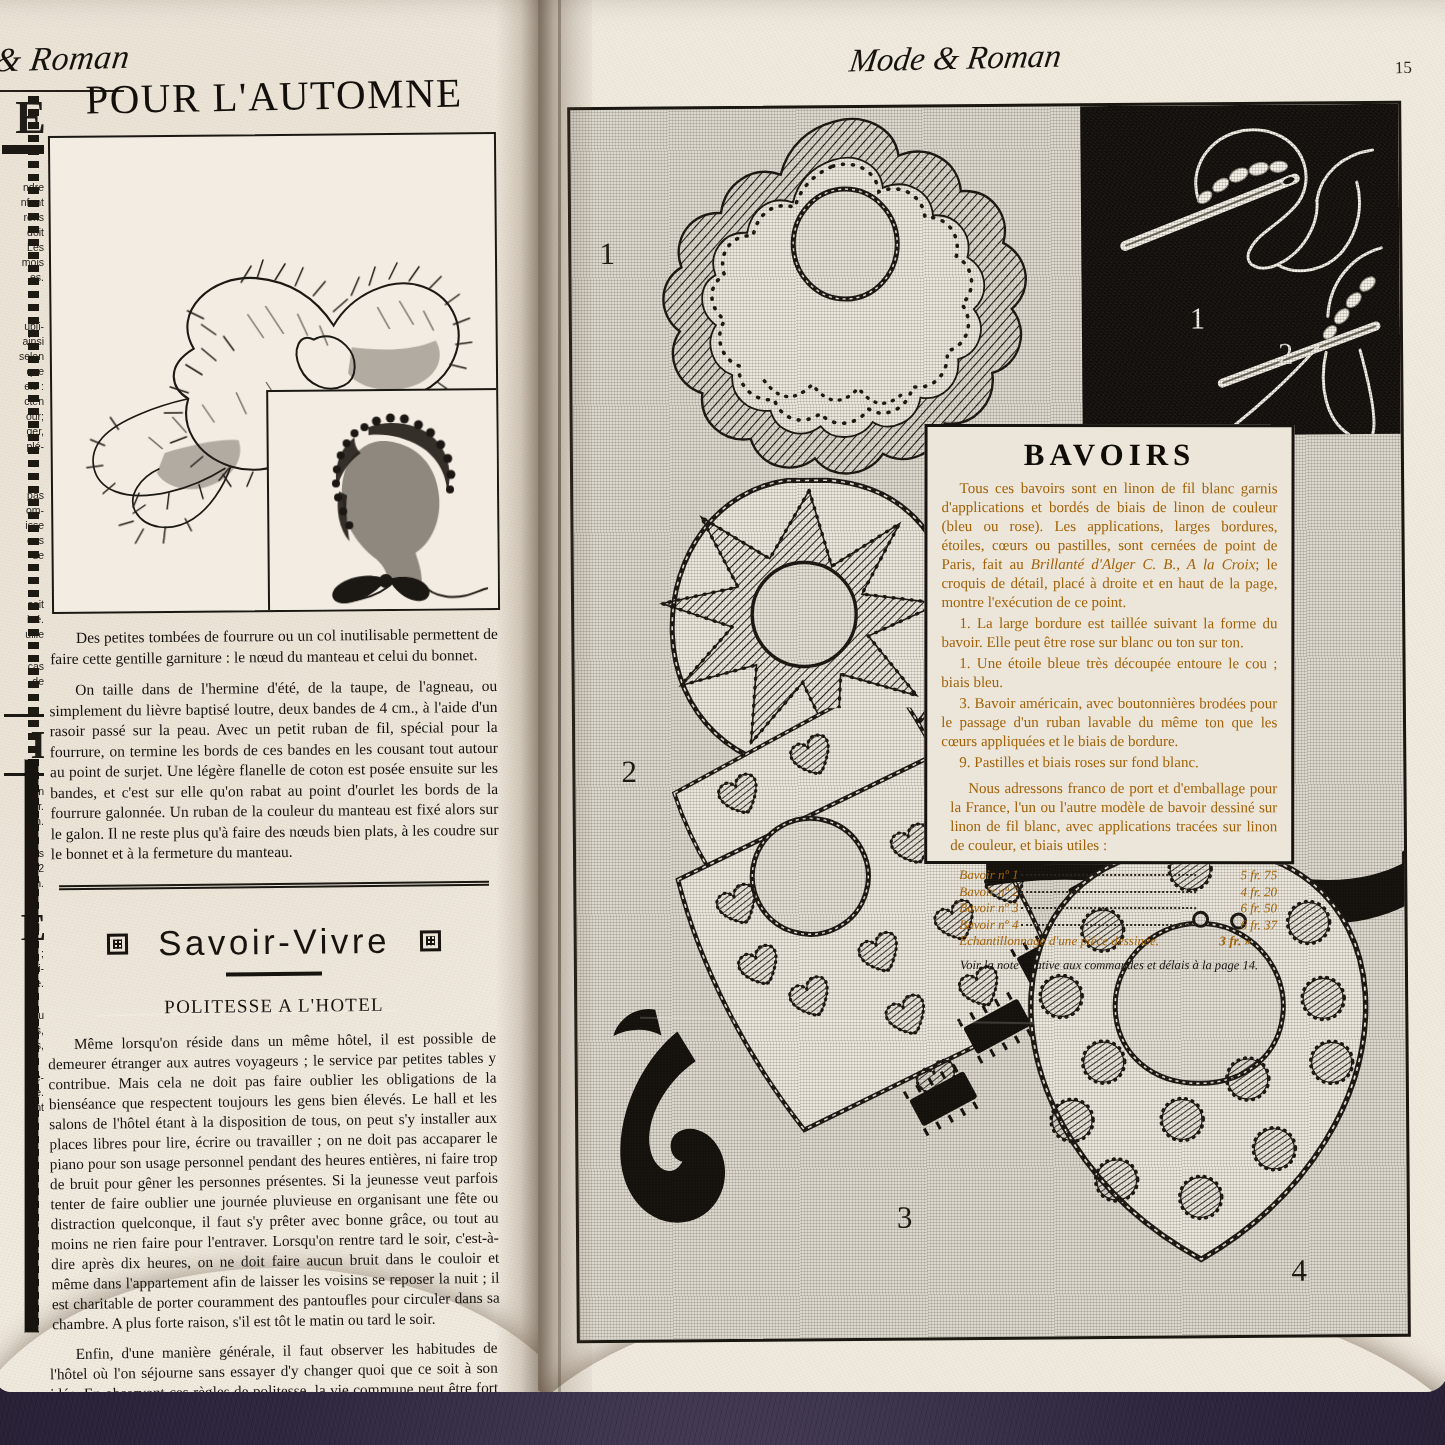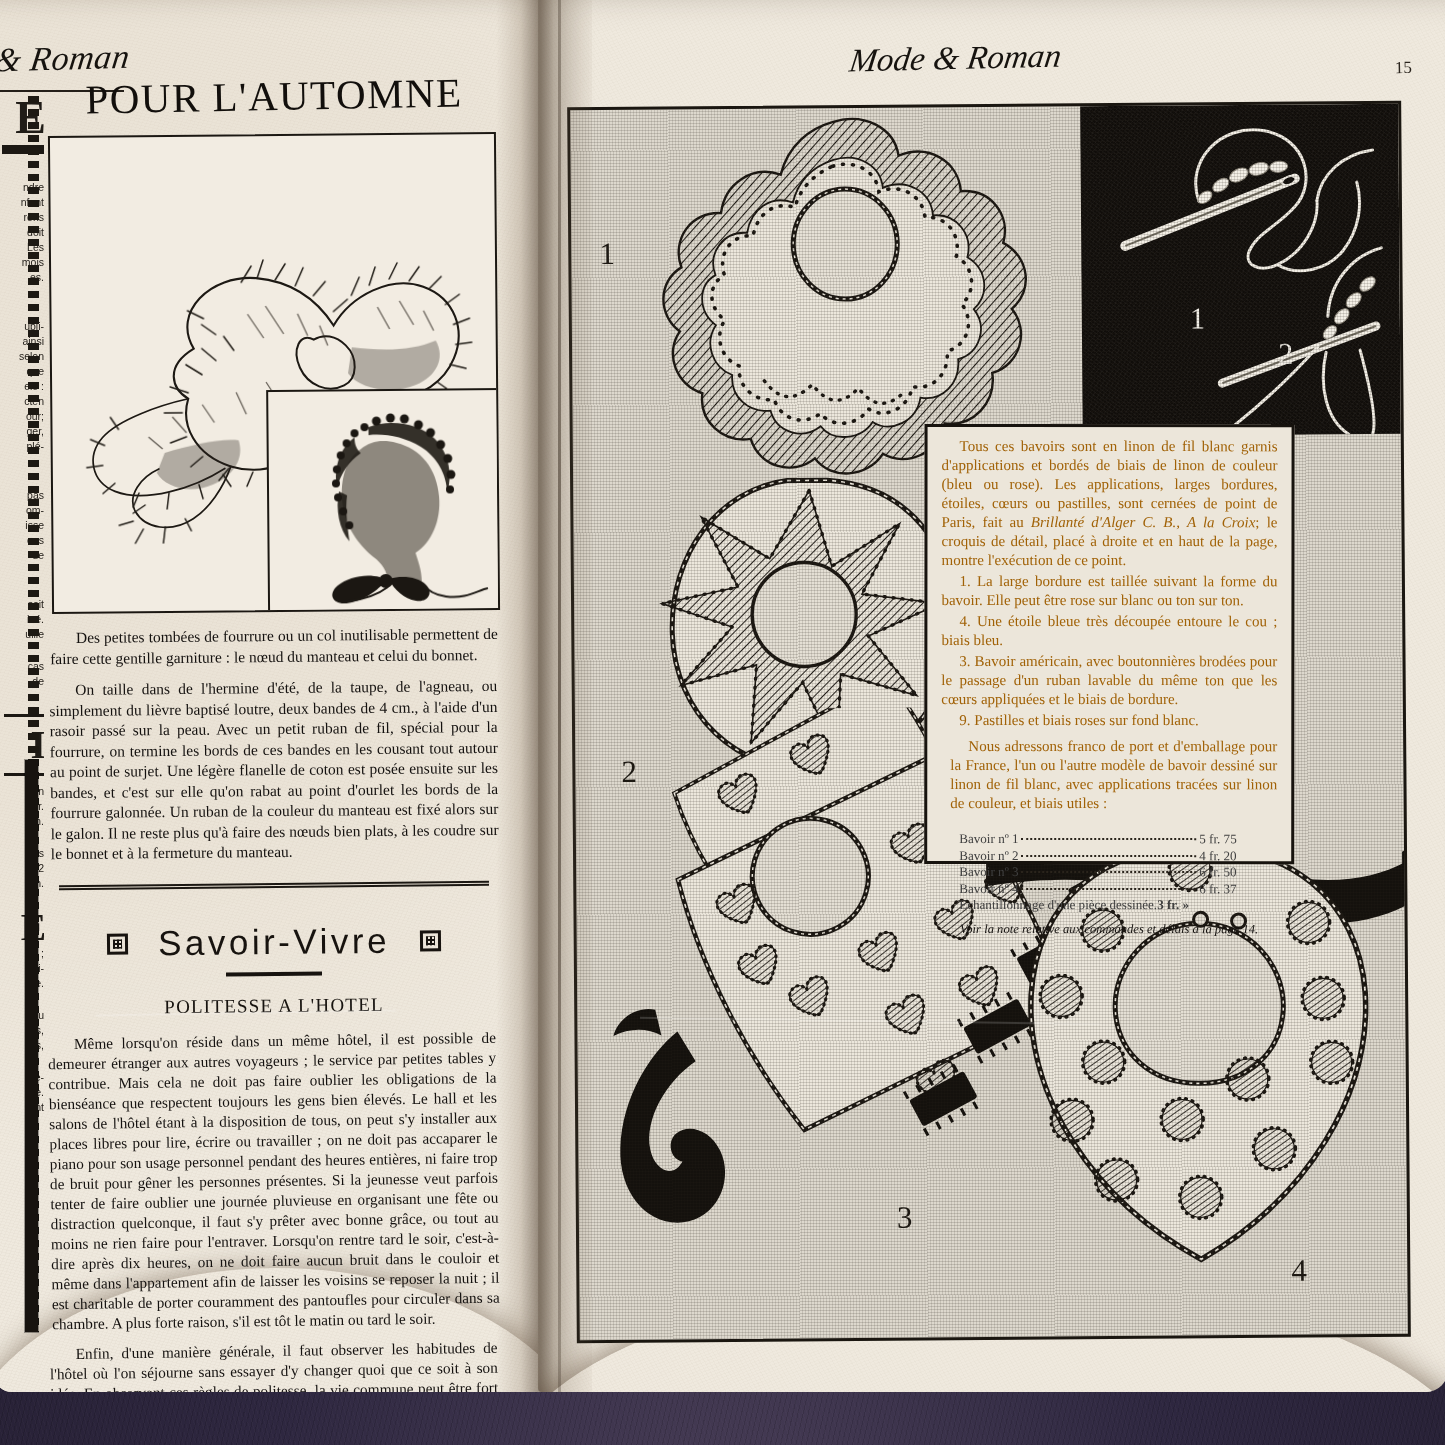--- a/index.html
+++ b/index.html
@@ -260,28 +260,28 @@
     font-weight: bold; color: #100d09; margin-bottom: 6px;
     font-family: "Liberation Serif", serif;
   }
   .bv-p {
     font-size: 15px; line-height: 19px; text-align: justify;
     text-indent: 18px; color: #a16207; margin-bottom: 2px;
   }
   .bv-p i { font-style: italic; }
   .bv-list { margin-top: 0; }
   .bv-note { margin-top: 7px; margin-left: 9px; }
-  .price-table { margin: 18px 0 0 18px; font-size: 13.1px; line-height: 16.6px; color: #404040; }
+  .price-table { margin: 12px 0 0 18px; font-size: 13.1px; line-height: 16.6px; color: #a16207; font-style: italic; }
   .price-row { display: flex; align-items: baseline; white-space: nowrap; }
   .price-row .nm { }
   .price-row .dots {
     flex: 1; margin: 0 3px;
     border-bottom: 2px dotted #2a241c; transform: translateY(-3px);
   }
-  .price-row .amt { width: 78px; text-align: left; }
+  .price-row .amt { width: 78px; text-align: right; }
   .price-row.strong .amt { font-weight: bold; }
   .bv-foot {
     margin-top: 8px; font-size: 12.6px; font-style: italic;
     color: #151210; text-align: center; line-height: 15px;
   }
 
   
   .plate-num {
     position: absolute; font-family: "Liberation Serif", serif;
     font-size: 31px; color: #1b1711;
@@ -707,26 +707,27 @@
             <ellipse cx="286" cy="180" rx="9" ry="5.5" transform="rotate(-40 286 180)"></ellipse>
           </g>
         </svg>
         <div class="detail-num" style="left:108px;top:196px">1</div>
         <div class="detail-num" style="left:196px;top:232px">2</div>
       </div>
 
       <div class="halftone"></div>
 
       <div class="bavoirs">
+        <h2>BAVOIRS</h2>
 
         <p class="bv-p"><span>Tous ces bavoirs sont en linon de fil blanc garnis d'applications et bordés de biais de linon de couleur (bleu ou rose). Les applications, larges bordures, étoiles, cœurs ou pastilles, sont cernées de point de Paris, fait au </span><i>Brillanté d'Alger C. B., A la Croix</i><span>; le croquis de détail, placé à droite et en haut de la page, montre l'exécution de ce point.</span></p>
 
         <div class="bv-list">
           <p class="bv-p">1. La large bordure est taillée suivant la forme du bavoir. Elle peut être rose sur blanc ou ton sur ton.</p>
-          <p class="bv-p">4. Une étoile bleue très découpée entoure le cou ; biais bleu.</p>
+          <p class="bv-p">1. Une étoile bleue très découpée entoure le cou ; biais bleu.</p>
           <p class="bv-p">3. Bavoir américain, avec boutonnières brodées pour le passage d'un ruban lavable du même ton que les cœurs appliquées et le biais de bordure.</p>
           <p class="bv-p">9. Pastilles et biais roses sur fond blanc.</p>
         </div>
 
         <p class="bv-p bv-note">Nous adressons franco de port et d'emballage pour la France, l'un ou l'autre modèle de bavoir dessiné sur linon de fil blanc, avec applications tracées sur linon de couleur, et biais utiles :</p>
 
         <div class="price-table">
           <div class="price-row">
             <span class="nm">Bavoir nº 1</span>
             <span class="dots"></span>

